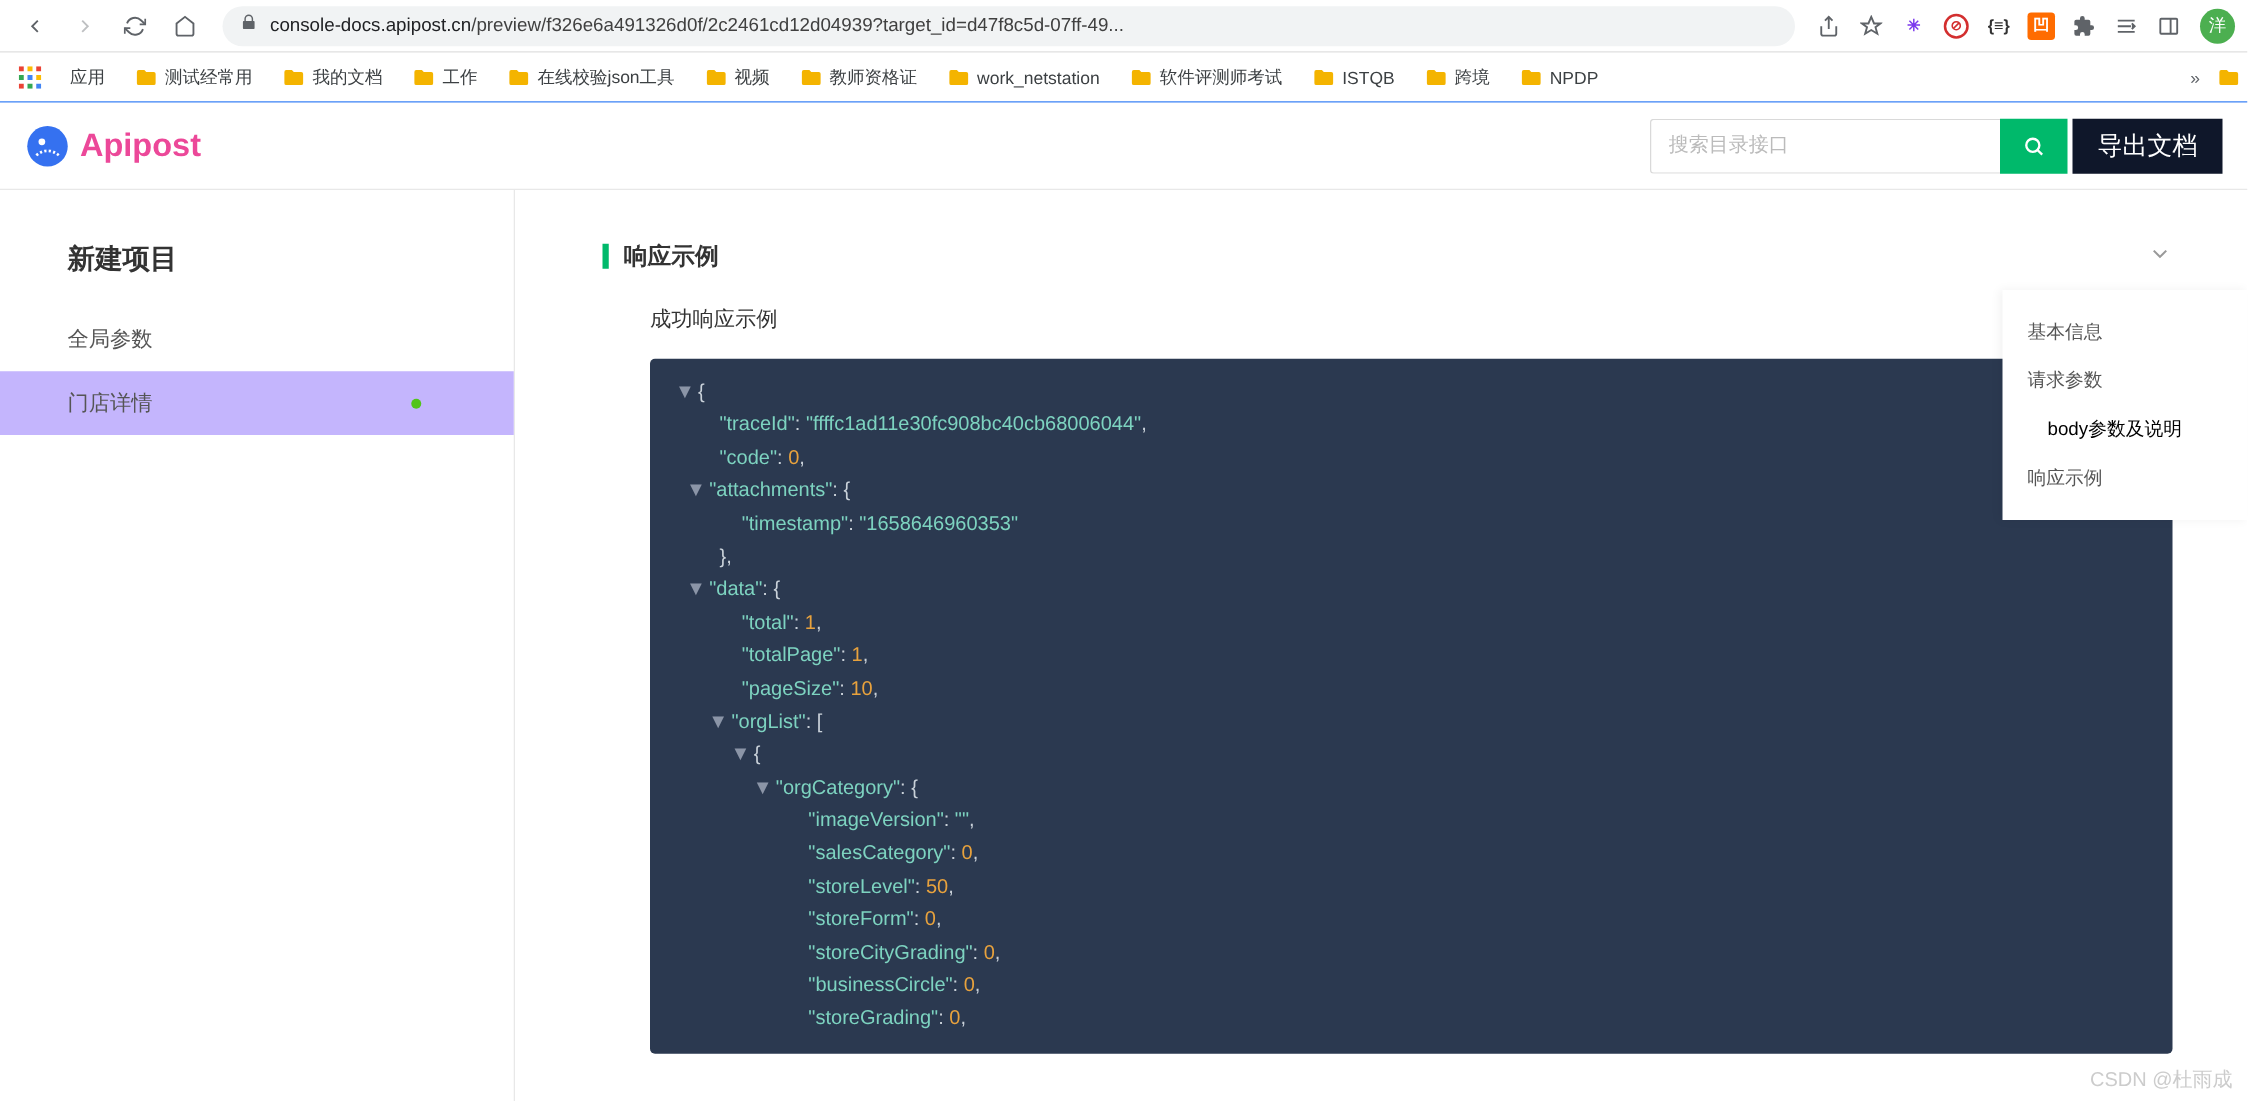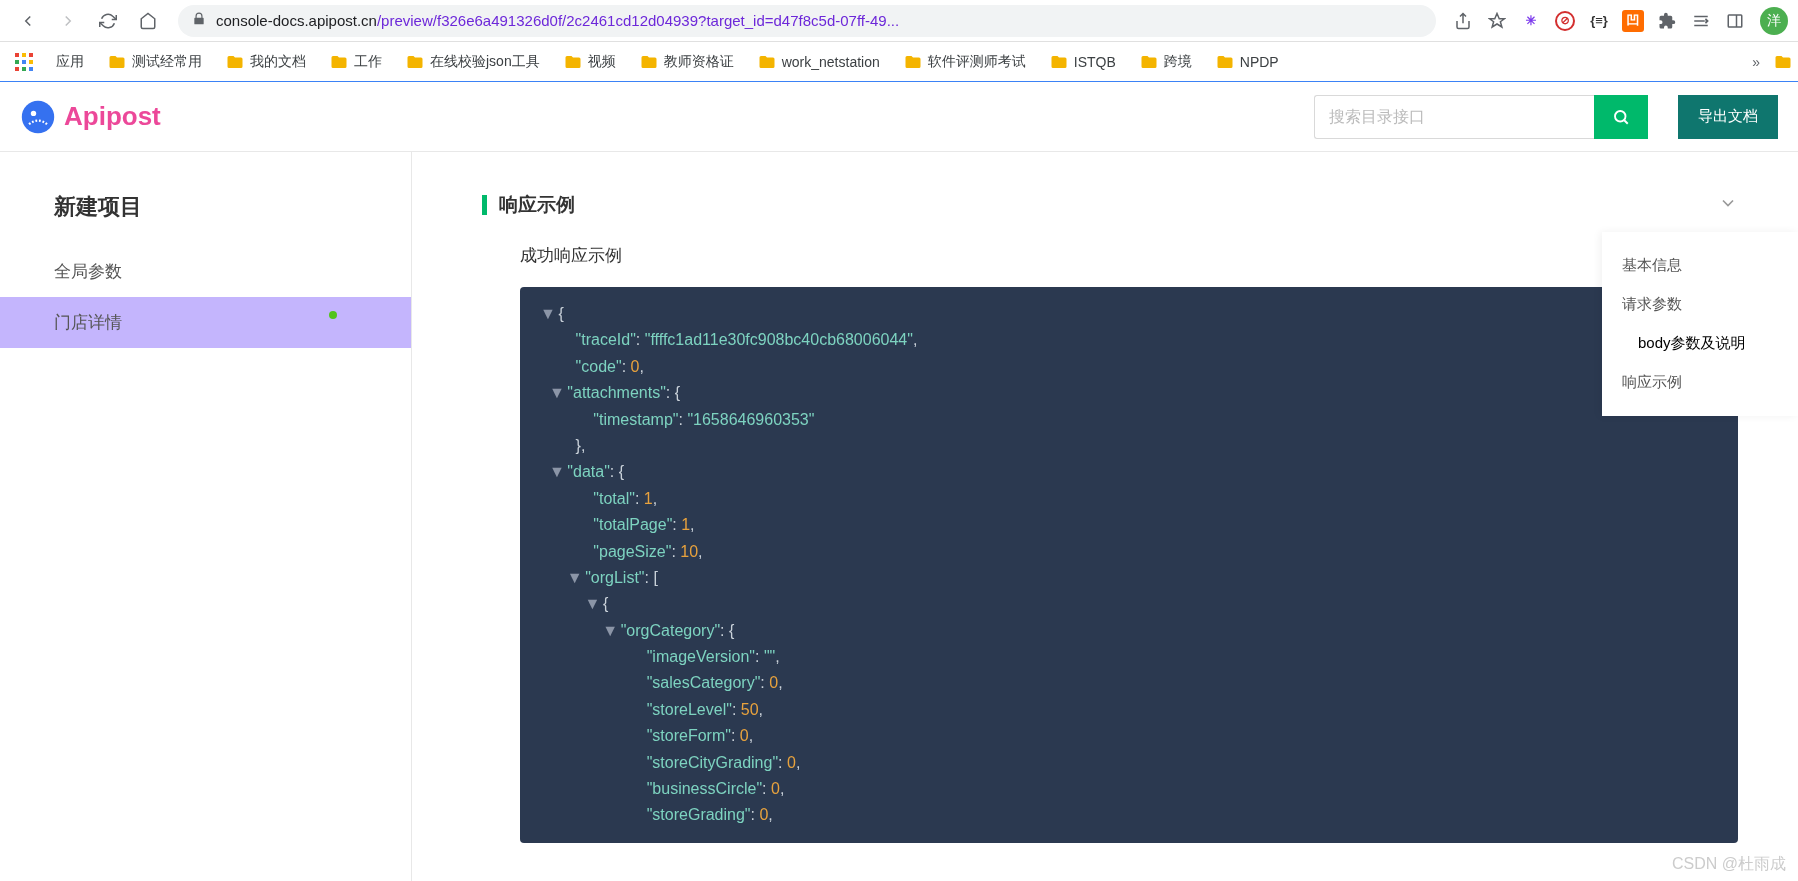--- a/index.html
+++ b/index.html
@@ -5,21 +5,21 @@
     * { margin: 0; padding: 0; box-sizing: border-box; font-family: -apple-system, BlinkMacSystemFont, "Segoe UI", Arial, sans-serif; }
     body { background: #fff; overflow: hidden; width: 1798px; height: 881px; position: relative; }
 
     
     .chrome-toolbar { height: 42px; display: flex; align-items: center; padding: 0 10px; gap: 4px; border-bottom: 1px solid #e0e0e0; }
     .nav-btn { width: 36px; height: 36px; display: flex; align-items: center; justify-content: center; border-radius: 50%; color: #5f6368; cursor: pointer; }
     .nav-btn svg { width: 18px; height: 18px; }
     .addr-bar { flex: 1; height: 32px; background: #f1f3f4; border-radius: 16px; display: flex; align-items: center; padding: 0 14px; margin: 0 8px; gap: 10px; }
     .lock-ic { color: #5f6368; }
     .url { color: #202124; font-size: 15px; white-space: nowrap; overflow: hidden; text-overflow: ellipsis; }
-    .url .muted { color: #6d28d9; }
+    .url .muted { color: #404040; }
     .tb-icon { width: 30px; height: 30px; display: flex; align-items: center; justify-content: center; cursor: pointer; }
     .ext-icon { width: 22px; height: 22px; border-radius: 3px; display: flex; align-items: center; justify-content: center; font-size: 13px; font-weight: bold; }
     .avatar { width: 28px; height: 28px; border-radius: 50%; background: #4caf50; color: #fff; display: flex; align-items: center; justify-content: center; font-size: 14px; margin-left: 6px; }
 
     
     .bookmarks { height: 40px; display: flex; align-items: center; padding: 0 6px; gap: 4px; border-bottom: 1px solid #3b82f6; }
     .apps-ic { width: 36px; height: 36px; display: flex; align-items: center; justify-content: center; cursor: pointer; }
     .bm { display: flex; align-items: center; gap: 6px; padding: 4px 10px; border-radius: 4px; cursor: pointer; font-size: 14px; color: #3c4043; white-space: nowrap; }
     .folder-ic { width: 18px; height: 18px; color: #f4b400; flex-shrink: 0; }
     .bm-spacer { flex: 1; }
@@ -28,27 +28,27 @@
     
     .app-header { height: 70px; display: flex; align-items: center; padding: 0 20px; border-bottom: 1px solid #e8e8e8; }
     .logo { display: flex; align-items: center; gap: 8px; }
     .logo-ic { width: 36px; height: 36px; }
     .logo-text { font-size: 26px; font-weight: 700; color: #ec4899; }
     .hdr-spacer { flex: 1; }
     .search-box { display: flex; height: 44px; }
     .search-inp { width: 280px; border: 1px solid #d9d9d9; border-right: none; border-radius: 3px 0 0 3px; padding: 0 14px; font-size: 16px; outline: none; }
     .search-inp::placeholder { color: #bbb; }
     .search-btn { width: 54px; background: #00b96b; border: none; display: flex; align-items: center; justify-content: center; cursor: pointer; color: #fff; }
-    .export-btn { height: 44px; margin-left: 30px; padding: 0 20px; background: #0f766e; color: #fff; border: none; font-size: 15px; cursor: pointer; }
+    .export-btn { height: 44px; margin-left: 4px; padding: 0 20px; background: #0f172a; color: #fff; border: none; font-size: 20px; cursor: pointer; }
 
     
     .app-body { display: flex; height: calc(881px - 42px - 40px - 70px); }
     .sidebar { width: 412px; border-right: 1px solid #e8e8e8; padding-top: 40px; }
     .sb-title { font-size: 22px; font-weight: 700; color: #333; padding: 0 54px 24px; }
-    .sb-item { padding: 14px 54px; font-size: 17px; color: #555; cursor: pointer; display: flex; justify-content: space-between; }
+    .sb-item { padding: 14px 54px; font-size: 17px; color: #555; cursor: pointer; display: flex; align-items: center; justify-content: space-between; }
     .sb-item.active { background: #c4b5fd; }
     .dot { width: 8px; height: 8px; border-radius: 50%; background: #52c41a; margin-right: 20px; }
 
     .content { flex: 1; padding: 40px 60px 0 70px; position: relative; overflow: hidden; }
     .sec-hdr { display: flex; align-items: center; justify-content: space-between; margin-bottom: 26px; }
     .sec-title { display: flex; align-items: center; gap: 12px; font-size: 19px; font-weight: 600; color: #333; }
     .sec-bar { width: 5px; height: 20px; background: #00b96b; }
     .chev { color: #999; cursor: pointer; }
     .sub-title { font-size: 17px; color: #333; padding-left: 38px; margin-bottom: 20px; }
 

